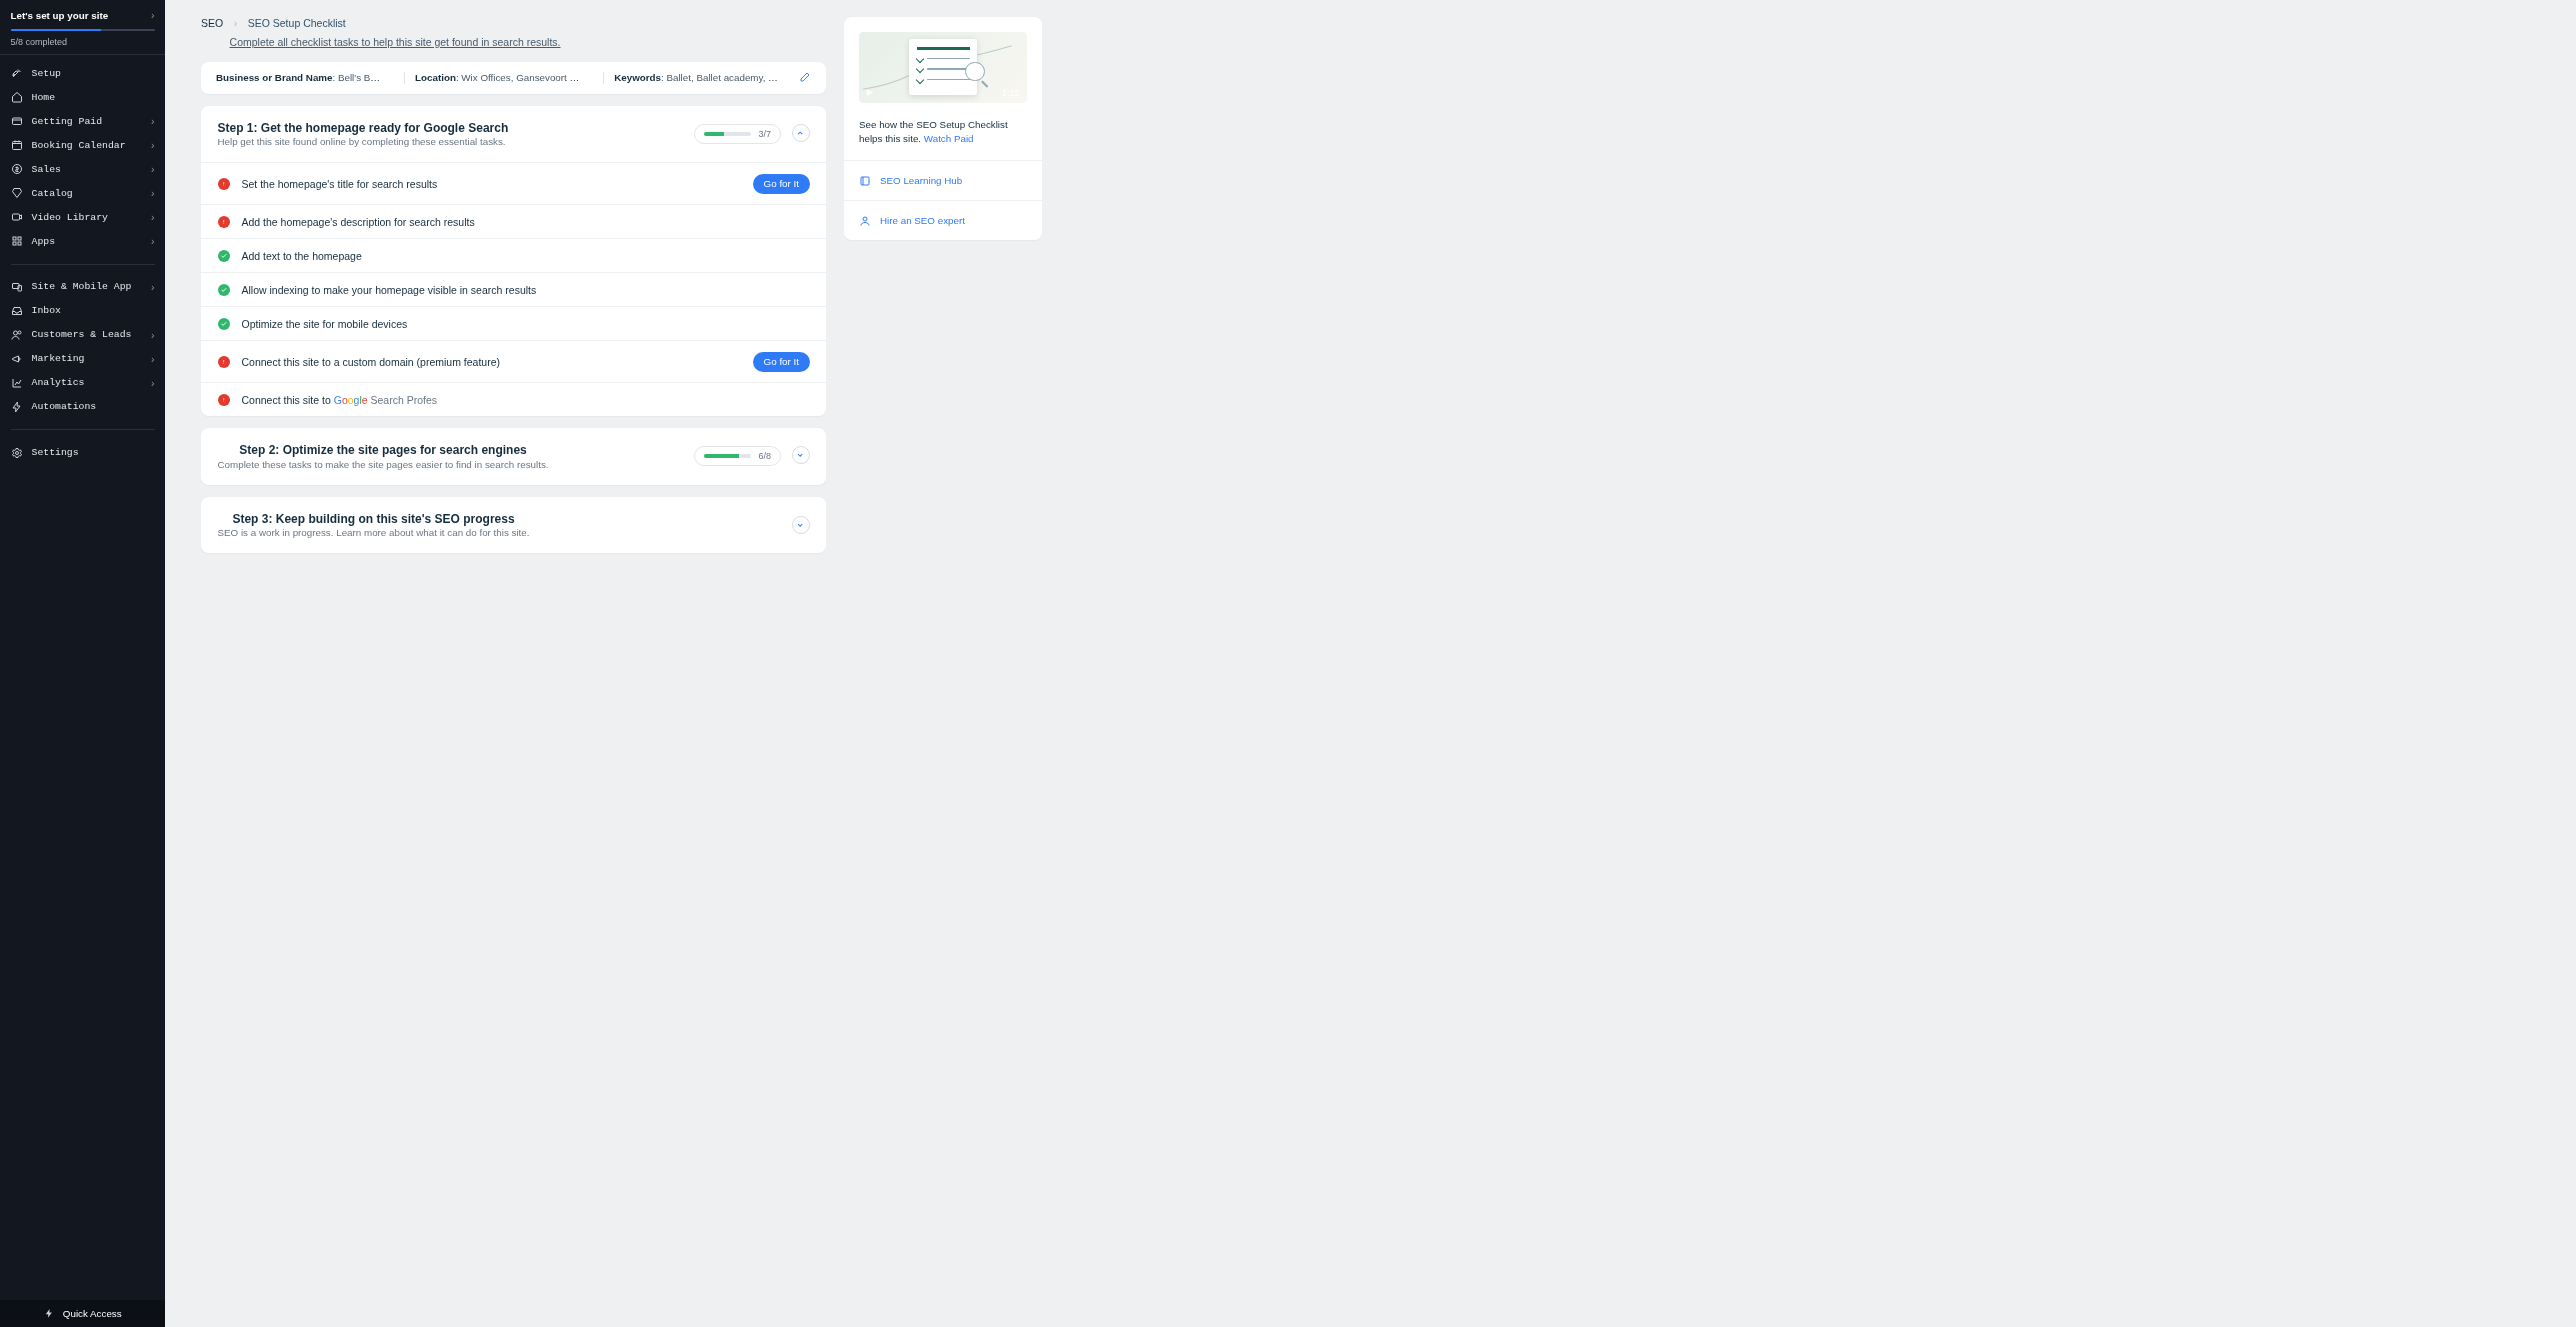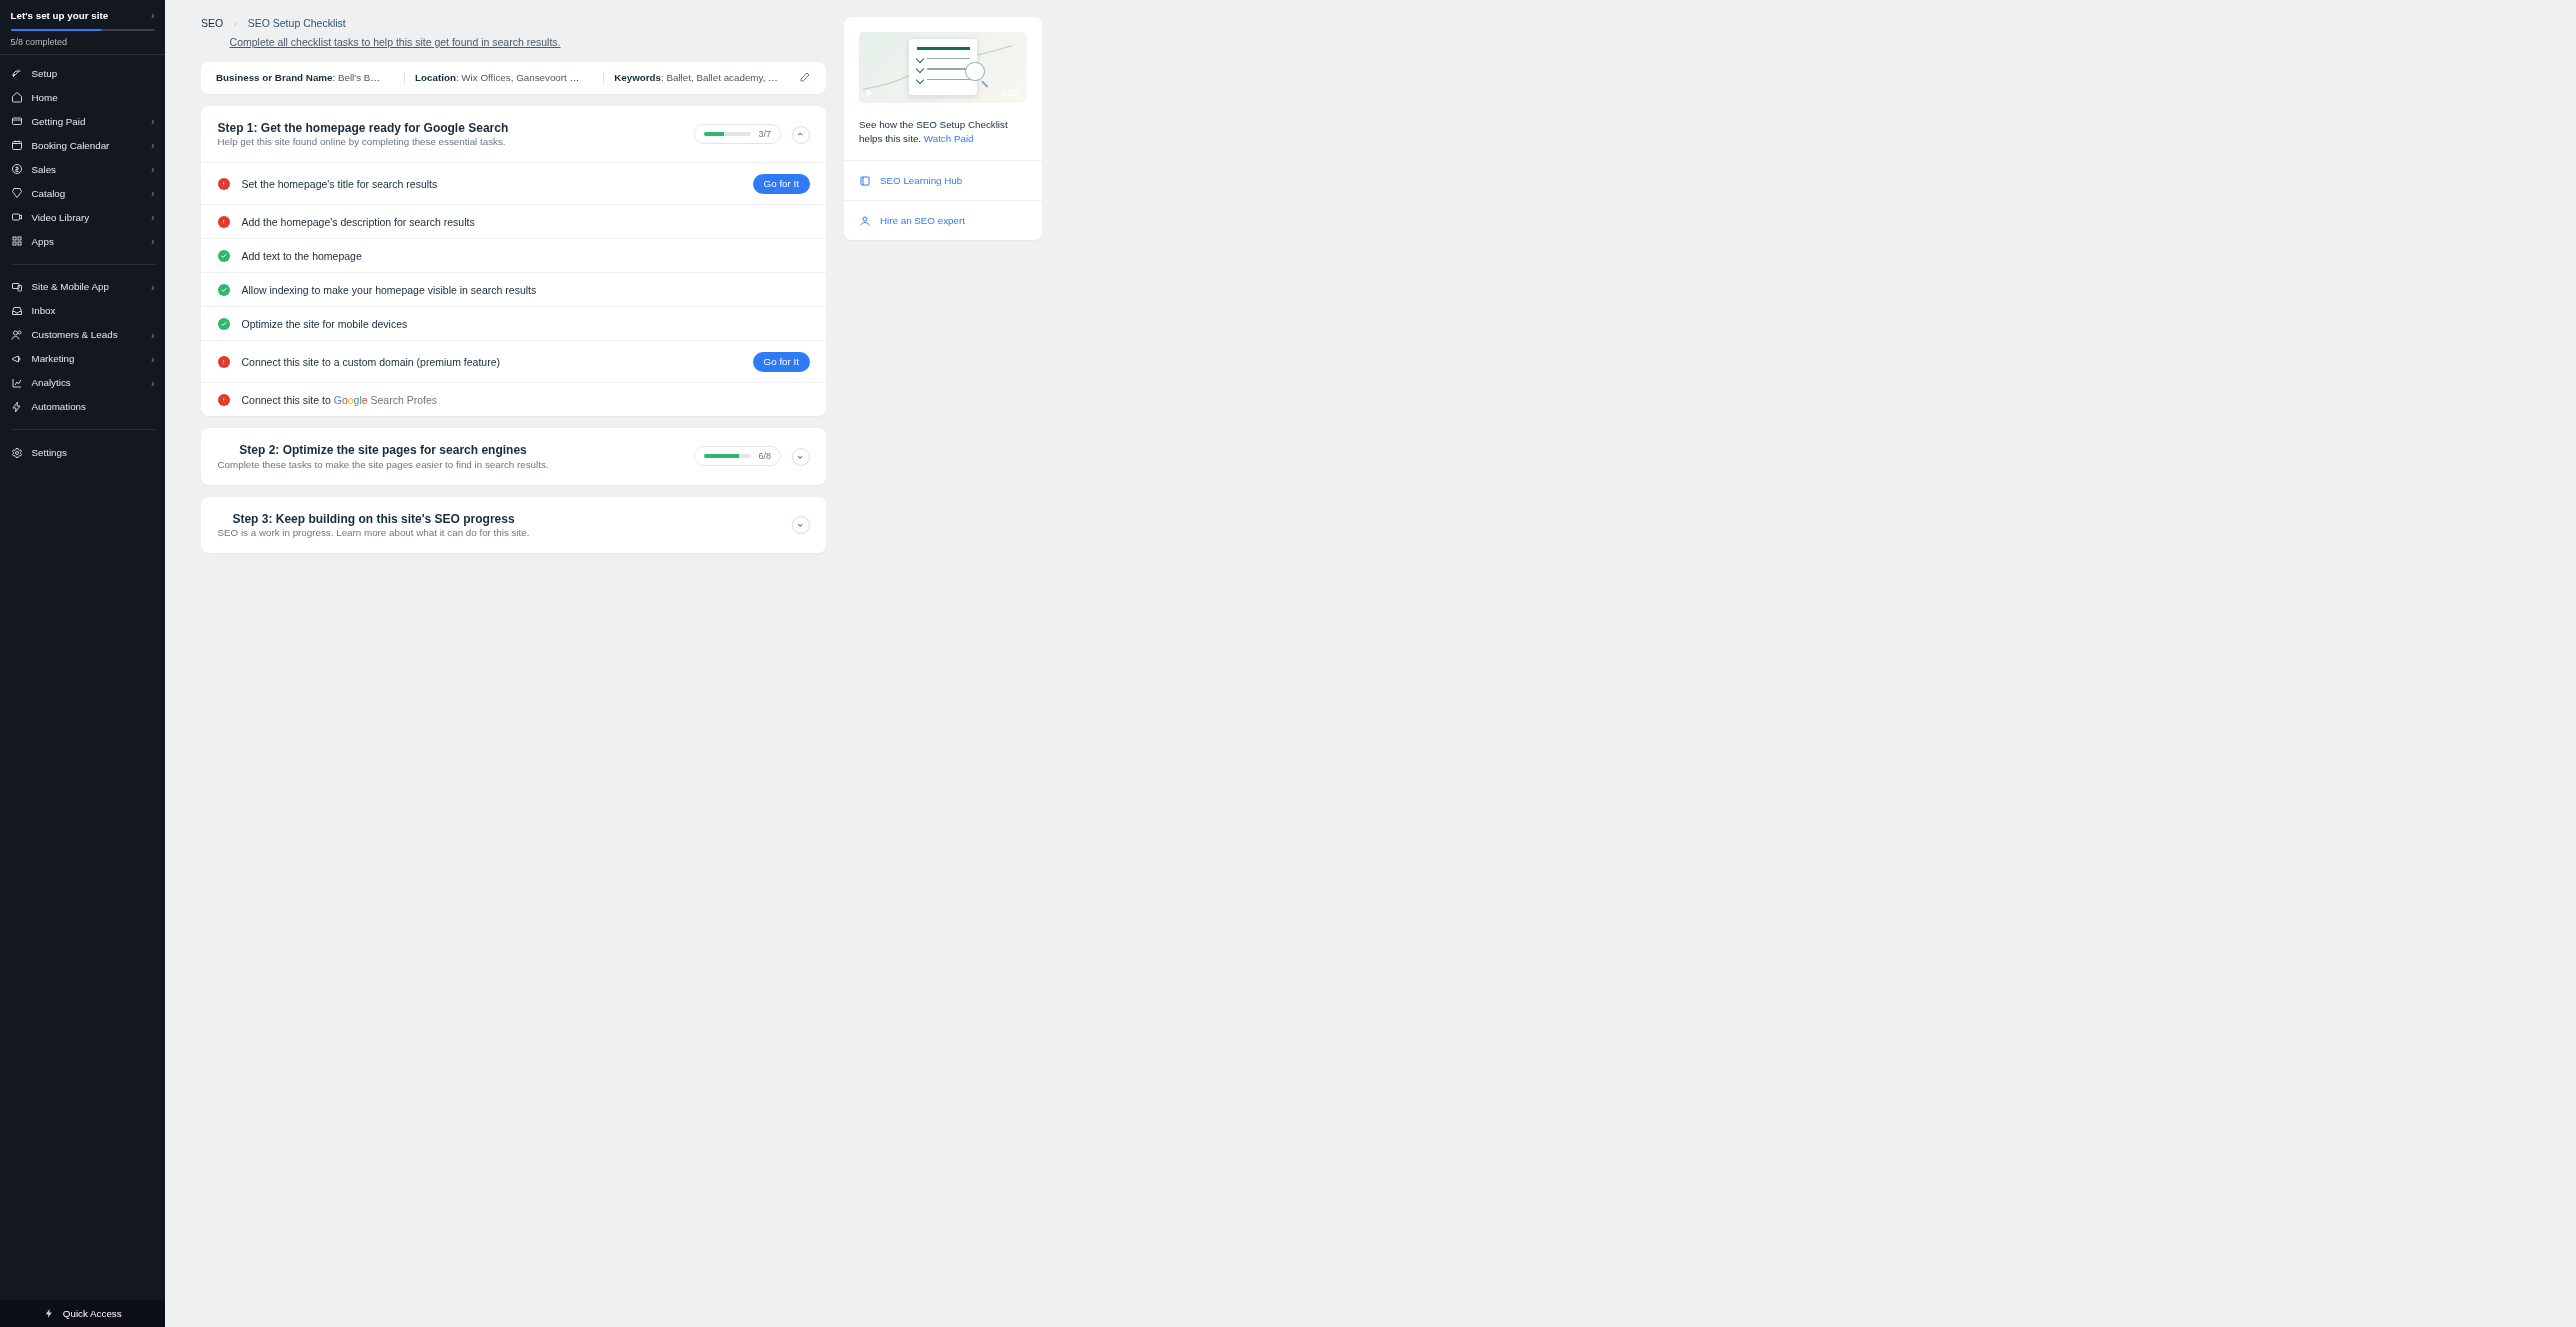--- a/index.html
+++ b/index.html
@@ -15,21 +15,21 @@
 .progress-track { height: 2.3px; background: #3b4252; margin-top: 7.5px; border-radius: 1.5px; overflow: hidden; }
 .progress-fill { height: 100%; background: #2f7bf6; width: 62.5%; }
 .sidebar-subcount { font-size: 9px; color: #b6bac3; margin-top: 6px; }
 .sidebar-divider { height: 0.8px; background: #2a2f3a; margin: 0; }
 .sidebar-divider.inset { margin: 4.5px 10.5px; }
 
 .sidebar-nav { padding: 6px 0; }
 .nav-item { display: flex; align-items: center; padding: 6px 10.5px; font-size: 9.8px; cursor: pointer; justify-content: space-between; }
 .nav-left { display: flex; align-items: center; gap: 9px; }
 .nav-icon { width: 12px; height: 12px; display: inline-flex; align-items: center; justify-content: center; color: #cfd3db; }
-.nav-label { color: #e6e8ec; }
+.nav-label { color: #e6e8ec; font-family: Liberation Mono, monospace; }
 .nav-chevron { color: #8a8f99; font-size: 10.5px; }
 
 .quick-access { position: absolute; bottom: 0; left: 0; right: 0; padding: 7.5px 10.5px; display: flex; align-items: center; gap: 7.5px; background: #0c0f16; font-size: 9.8px; justify-content: center; cursor: pointer; }
 
 
 .main { flex: 1; padding: 16.5px 36px 30px 36px; display: flex; gap: 18px; align-items: flex-start; }
 .content { flex: 1; max-width: 625px; }
 .breadcrumb { display: flex; align-items: center; gap: 10.5px; font-size: 10.5px; color: #32536a; margin-bottom: 7.5px; }
 .breadcrumb a { color: #162d3d; text-decoration: none; }
 .bc-chevron { color: #b0bbc4; }
@@ -43,21 +43,21 @@
 .kv-sep { width: 0.8px; height: 12px; background: #e1e4e8; margin: 0 10.5px; flex-shrink: 0; }
 .kv-label { font-weight: 600; color: #162d3d; }
 .kv-val { color: #4a5a68; }
 .kv-edit { color: #3885ff; cursor: pointer; flex-shrink: 0; margin-left: 7.5px; }
 
 .step-card { background: #fff; border-radius: 7.5px; box-shadow: 0 0.8px 1.5px rgba(0,0,0,0.04); margin-top: 12px; }
 .step-header { display: flex; align-items: center; justify-content: space-between; padding: 15px 16.5px; }
 .step-heads { }
 .step-title { font-size: 12px; font-weight: 700; color: #162d3d; text-align: center; }
 .step-desc { font-size: 9.8px; color: #6a7683; margin-top: 1.5px; }
-.step-meta { display: flex; align-items: flex-end; gap: 10.5px; }
+.step-meta { display: flex; align-items: flex-start; gap: 10.5px; }
 .step-prog-wrap { display: flex; align-items: center; gap: 7.5px; border: 0.8px solid #e2e6ea; border-radius: 12px; padding: 3.8px 9px; }
 .step-prog { width: 47px; height: 3.8px; background: #e2e6ea; border-radius: 2.3px; overflow: hidden; }
 .step-prog-fill { height: 100%; background: #2fb76e; }
 .step-count { font-size: 9px; color: #6a7683; }
 .step-toggle { width: 18px; height: 18px; border-radius: 50%; border: 0.8px solid #d7dde2; display: flex; align-items: center; justify-content: center; color: #3885ff; cursor: pointer; font-size: 8.3px; }
 
 .task-list { }
 .task-row { display: flex; align-items: center; justify-content: space-between; padding: 10.5px 16.5px; border-top: 0.8px solid #eef0f2; }
 .task-left { display: flex; align-items: center; gap: 12px; }
 .status-dot { width: 12px; height: 12px; border-radius: 50%; display: inline-flex; align-items: center; justify-content: center; flex-shrink: 0; }

